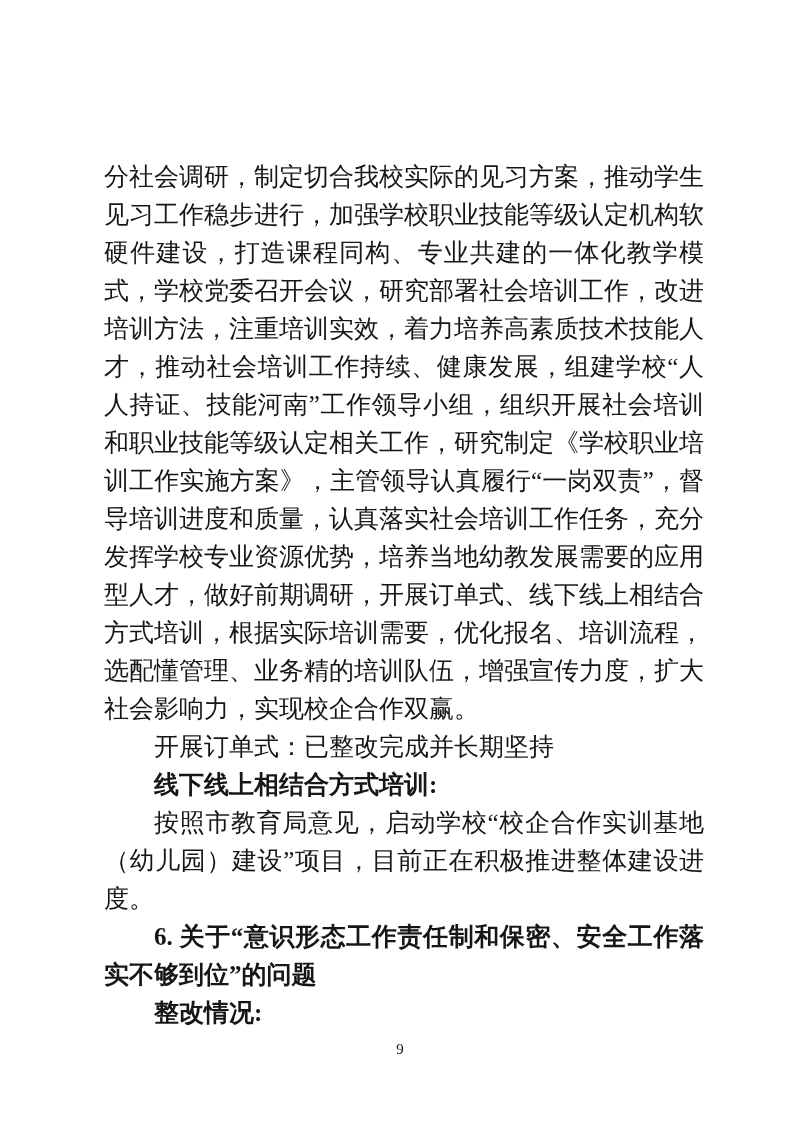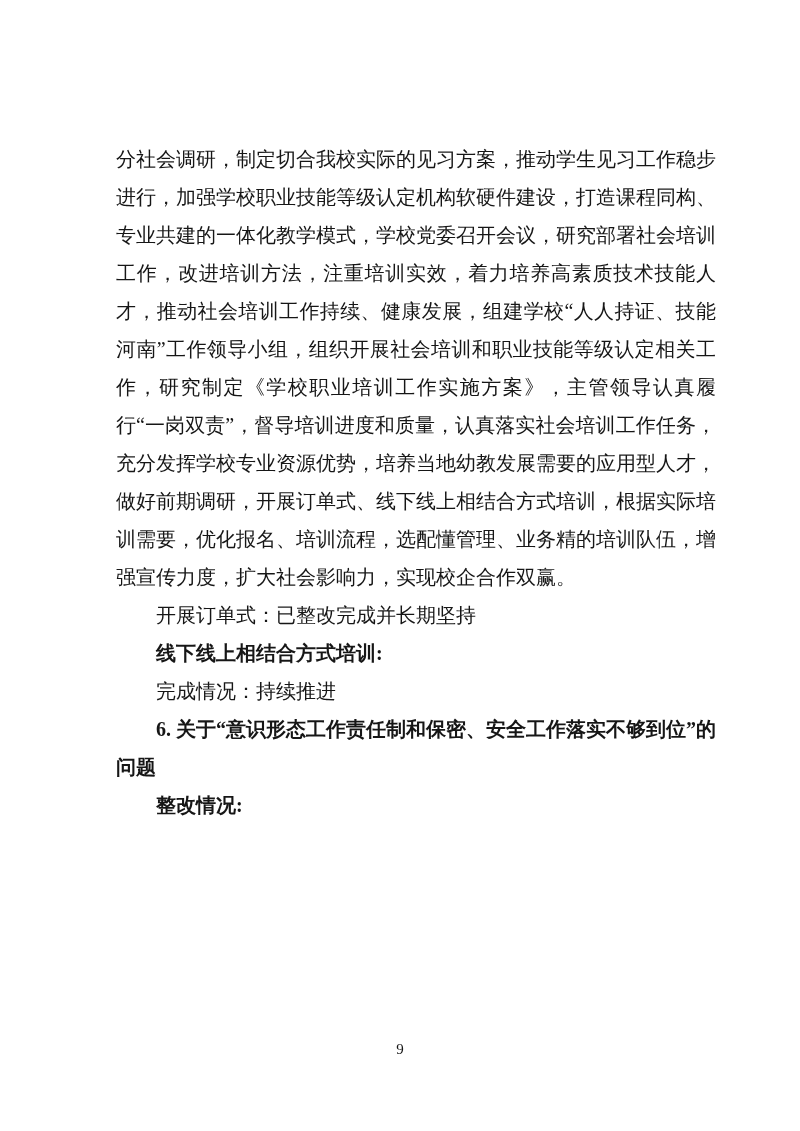--- a/index.html
+++ b/index.html
@@ -12,28 +12,27 @@
     width: 800px;
     height: 1131px;
     background: #ffffff;
     overflow: hidden;
     font-family: "Liberation Serif", "DejaVu Serif", serif;
     color: #161616;
   }
   .content {
     position: absolute;
     left: 104px;
-    top: 140px;
+    top: 158px;
     width: 600px;
-    font-size: 20px;
+    font-size: 25px;
     line-height: 38px;
     text-align: justify;
     text-justify: inter-character;
     letter-spacing: 0px;
-    margin-left: 12px;
   }
   .para {
     margin: 0;
     padding: 0;
   }
   .indent {
     text-indent: 2em;
   }
   .bold {
     font-weight: bold;
@@ -50,18 +49,18 @@
   }
 </style>
 </head>
 <body>
 
 <div class="page">
   <div class="content">
     <p class="para">分社会调研，制定切合我校实际的见习方案，推动学生见习工作稳步进行，加强学校职业技能等级认定机构软硬件建设，打造课程同构、专业共建的一体化教学模式，学校党委召开会议，研究部署社会培训工作，改进培训方法，注重培训实效，着力培养高素质技术技能人才，推动社会培训工作持续、健康发展，组建学校“人人持证、技能河南”工作领导小组，组织开展社会培训和职业技能等级认定相关工作，研究制定《学校职业培训工作实施方案》，主管领导认真履行“一岗双责”，督导培训进度和质量，认真落实社会培训工作任务，充分发挥学校专业资源优势，培养当地幼教发展需要的应用型人才，做好前期调研，开展订单式、线下线上相结合方式培训，根据实际培训需要，优化报名、培训流程，选配懂管理、业务精的培训队伍，增强宣传力度，扩大社会影响力，实现校企合作双赢。</p>
     <p class="para indent">开展订单式：已整改完成并长期坚持</p>
     <p class="para indent bold">线下线上相结合方式培训:</p>
-    <p class="para indent">完成情况：持续推进</p>
+    <p class="para indent">按照市教育局意见，启动学校“校企合作实训基地（幼儿园）建设”项目，目前正在积极推进整体建设进度。</p>
     <p class="para indent bold">6. 关于“意识形态工作责任制和保密、安全工作落实不够到位”的问题</p>
     <p class="para indent bold">整改情况:</p>
   </div>
   <div class="page-number">9</div>
 </div>
 
 </body></html>

